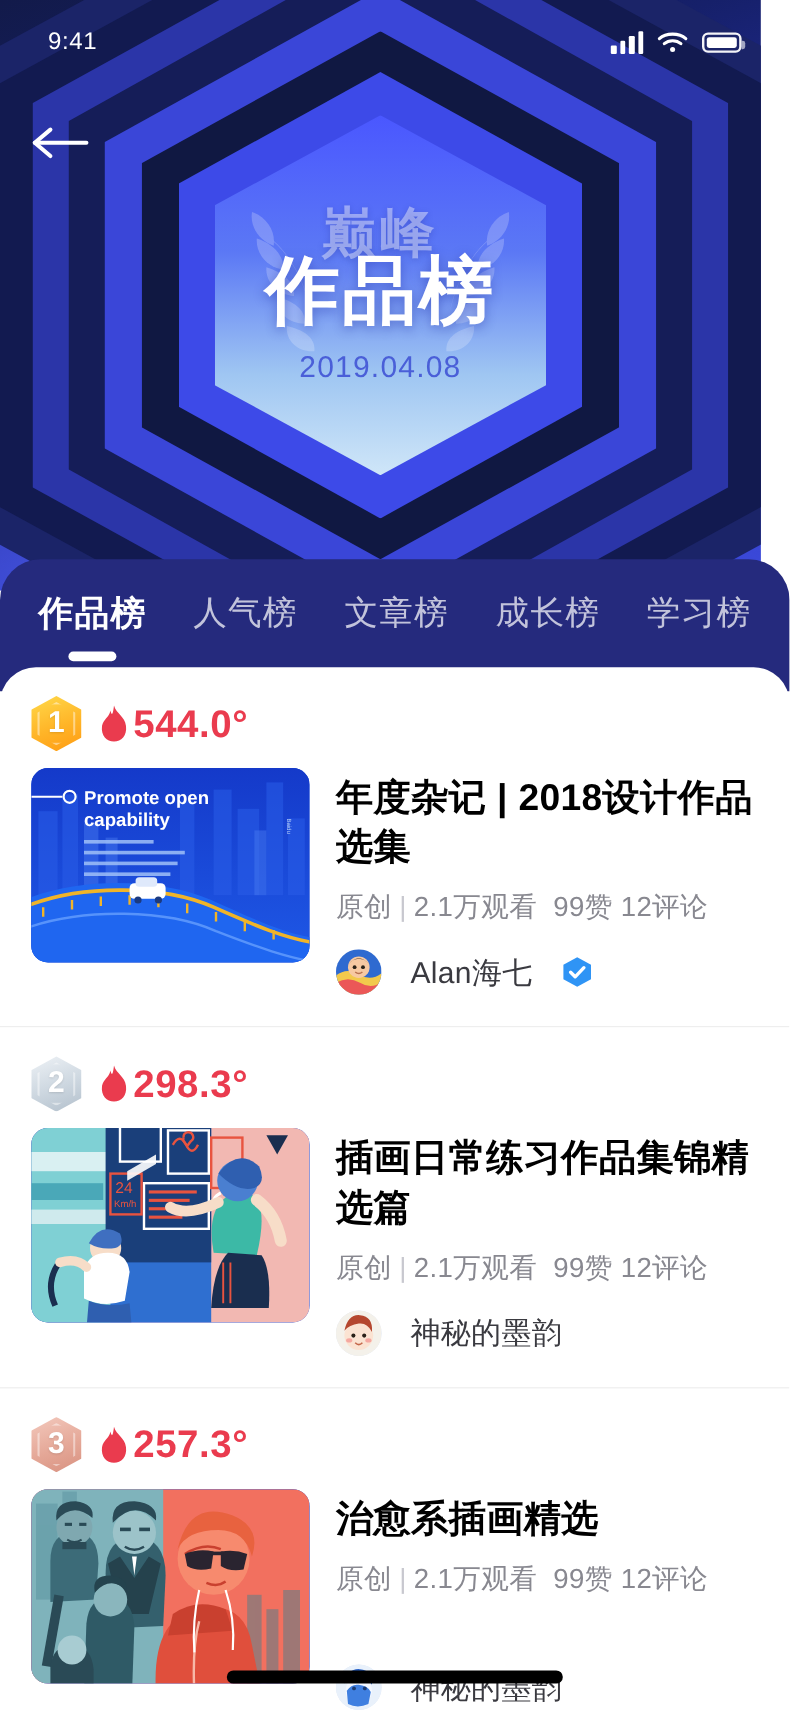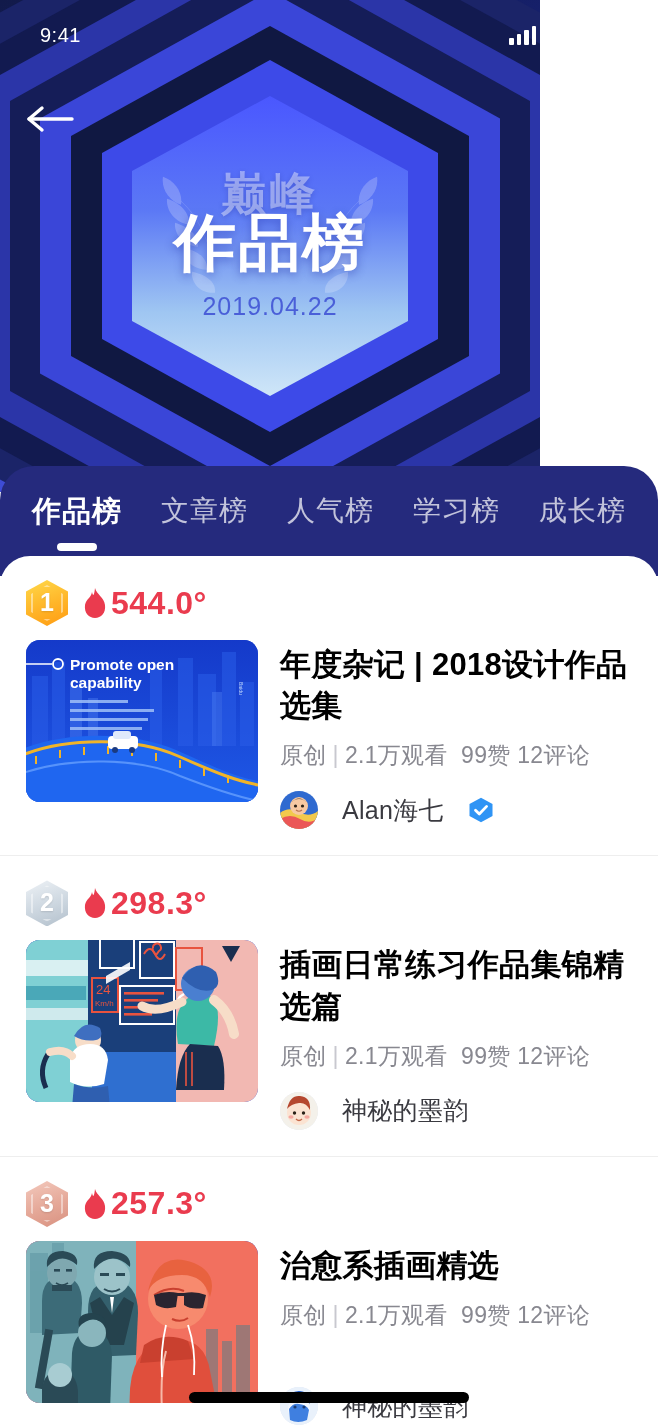--- a/index.html
+++ b/index.html
@@ -6,21 +6,21 @@
   html,body { width:658px; height:1425px; }
   body {
     font-family:"Liberation Sans","DejaVu Sans",sans-serif;
     background:#ffffff;
     overflow:hidden;
     position:relative;
   }
 
   
   .hero {
-    position:absolute; left:0; top:0; width:540px; height:492px;
+    position:absolute; left:0; top:0; width:634px; height:492px;
     background:linear-gradient(160deg,#121a4a 0%,#16206a 30%,#2a34b8 70%,#3a46d8 100%);
     overflow:hidden;
   }
   .hero-bg-glow{
     position:absolute; left:-10%; top:-20%; width:120%; height:140%;
     background:
       radial-gradient(ellipse 60% 45% at 15% 85%, rgba(74,90,230,.75) 0%, rgba(74,90,230,0) 62%),
       radial-gradient(ellipse 55% 40% at 88% 85%, rgba(60,76,220,.6) 0%, rgba(60,76,220,0) 62%),
       radial-gradient(ellipse 70% 55% at 50% 120%, rgba(110,125,255,.55) 0%, rgba(110,125,255,0) 65%);
   }
@@ -176,21 +176,21 @@
         <path d="M220 40 C198 55 184 86 180 120 C184 88 194 62 214 44 Z"></path>
         <path d="M214 48 C226 44 234 32 232 20 C220 24 212 36 214 48 Z"></path>
         <path d="M206 68 C219 66 229 55 228 42 C215 46 205 56 206 68 Z"></path>
         <path d="M197 90 C210 89 221 79 220 66 C207 70 196 78 197 90 Z"></path>
         <path d="M188 113 C201 113 212 104 211 91 C198 94 187 101 188 113 Z"></path>
         <path d="M180 136 C193 137 204 128 203 115 C190 118 179 124 180 136 Z"></path>
       </g>
     </svg>
     <div class="hero-sub">巅峰</div>
     <div class="hero-title">作品榜</div>
-    <div class="hero-date">2019.04.22</div>
+    <div class="hero-date">2019.04.08</div>
   </div>
 </div>
 
 <div class="statusbar">
   <div class="sb-time">9:41</div>
   <div class="sb-right">
     <div class="sig">
         <i></i>
         <i></i>
         <i></i>
@@ -218,33 +218,33 @@
   </svg>
 </div>
 
 <div class="tabpanel">
   <div class="tabs">
     <div class="tab active">
       <span>作品榜</span>
       <div class="ind"></div>
     </div>
     <div class="tab">
+      <span>人气榜</span>
+      <div class="ind"></div>
+    </div>
+    <div class="tab">
       <span>文章榜</span>
       <div class="ind"></div>
     </div>
     <div class="tab">
-      <span>人气榜</span>
+      <span>成长榜</span>
       <div class="ind"></div>
     </div>
     <div class="tab">
       <span>学习榜</span>
-      <div class="ind"></div>
-    </div>
-    <div class="tab">
-      <span>成长榜</span>
       <div class="ind"></div>
     </div>
   </div>
 </div>
 
 <div class="listcard">
 
   <div class="row">
     <div class="rowhead">
       <div class="hexbadge g1">

